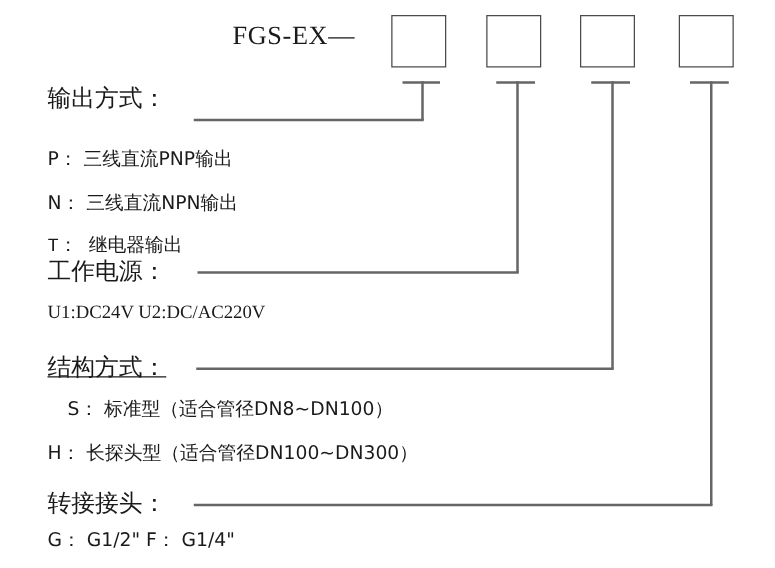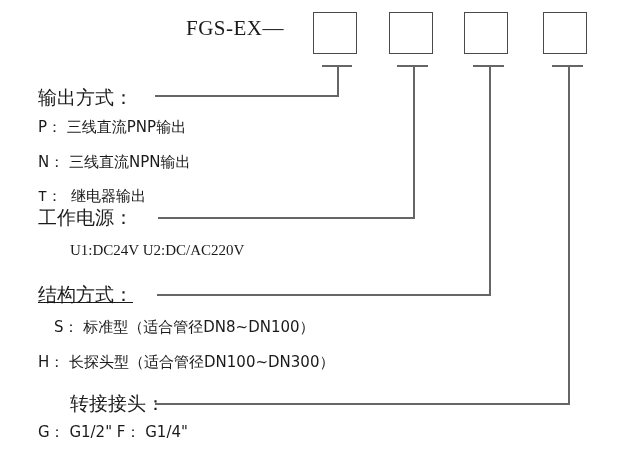--- a/index.html
+++ b/index.html
@@ -92,35 +92,35 @@
 
   <div class="lead lead-h" style="left:473px; top:65px; width:31px;"></div>
   <div class="lead lead-v" style="left:489px; top:65px; height:230px;"></div>
   <div class="lead lead-h" style="left:157px; top:294px; width:334px;"></div>
 
   <div class="lead lead-h" style="left:552px; top:65px; width:31px;"></div>
   <div class="lead lead-v" style="left:568px; top:65px; height:339px;"></div>
   <div class="lead lead-h" style="left:155px; top:403px; width:415px;"></div>
 
   <div class="label-group">
-    <div class="row row-head cjk" style="top:88px;">输出方式：</div>
+    <div class="row row-head cjk" style="top:70px;">输出方式：</div>
     <div class="row row-opt cjk" style="top:120px;">P： 三线直流PNP输出</div>
     <div class="row row-opt cjk" style="top:155px;">N： 三线直流NPN输出</div>
     <div class="row row-opt cjk" style="top:190px;font-family:Liberation Mono, monospace;">T： 继电器输出</div>
   </div>
 
   <div class="label-group">
     <div class="row row-head cjk" style="top:208px;">工作电源：</div>
-    <div class="row row-opt" style="top:243px;margin-left:32px;">U1:DC24V  U2:DC/AC220V</div>
+    <div class="row row-opt" style="top:243px;">U1:DC24V  U2:DC/AC220V</div>
   </div>
 
   <div class="label-group">
     <div class="row row-head cjk" style="top:285px;text-decoration:underline;">结构方式：</div>
     <div class="row row-opt cjk" style="top:320px;margin-left:16px;">S： 标准型（适合管径DN8~DN100）</div>
     <div class="row row-opt cjk" style="top:355px;">H： 长探头型（适合管径DN100~DN300）</div>
   </div>
 
   <div class="label-group">
-    <div class="row row-head cjk" style="top:394px;margin-left:32px;">转接接头：</div>
+    <div class="row row-head cjk" style="top:394px;">转接接头：</div>
     <div class="row row-opt cjk" style="top:425px;">G： G1/2"  F： G1/4"</div>
   </div>
 
 </div>
 
 </body></html>

